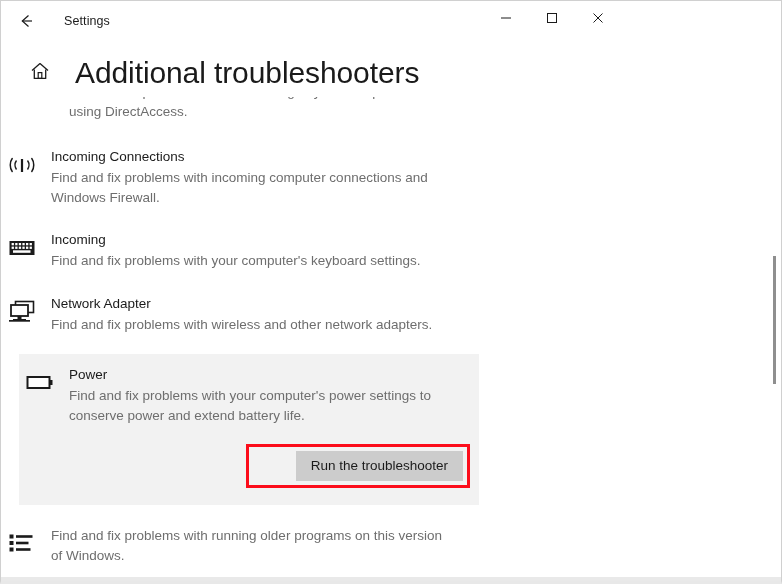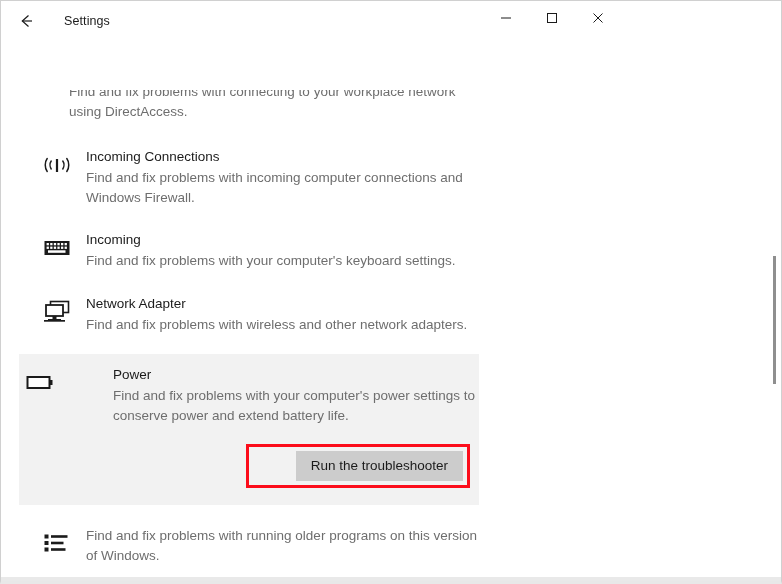--- a/index.html
+++ b/index.html
@@ -111,21 +111,21 @@
   }
   .list {
     position: absolute;
     top: 0;
     left: 0;
     width: 760px;
   }
   .ts-item {
     position: relative;
     display: flex;
-    padding: 0 0 0 42px;
+    padding: 0 0 0 7px;
     box-sizing: border-box;
   }
   .ts-item.highlight {
     background: #f2f2f2;
     width: 460px;
     margin-left: 18px;
     padding-left: 7px;
   }
   .ts-icon {
     width: 34px;
@@ -258,20 +258,32 @@
         <span>
           <svg width="12" height="12" viewBox="0 0 12 12">
             <line x1="1.5" y1="1.5" x2="10.5" y2="10.5" stroke="#1b1b1b" stroke-width="1"></line>
             <line x1="10.5" y1="1.5" x2="1.5" y2="10.5" stroke="#1b1b1b" stroke-width="1"></line>
           </svg>
         </span>
       </button>
     </div>
   </div>
 
+  <div class="page-header">
+    <div class="home-icon">
+      <span>
+        <svg width="22" height="22" viewBox="0 0 22 22">
+          <path d="M3 10.4 L11 3.6 L19 10.4" fill="none" stroke="#1b1b1b" stroke-width="1.3" stroke-linejoin="round"></path>
+          <path d="M5.3 9.6 V18.4 H16.7 V9.6" fill="none" stroke="#1b1b1b" stroke-width="1.3" stroke-linejoin="round"></path>
+          <rect x="9.2" y="12.6" width="3.6" height="5.8" fill="none" stroke="#1b1b1b" stroke-width="1.2"></rect>
+        </svg>
+      </span>
+    </div>
+    <div class="page-title">Additional troubleshooters</div>
+  </div>
 
   <div class="content">
     <div class="list">
 
       <div style="height:50px"></div>
 
       <div class="clip-top">
         <p class="ts-desc">Find and fix problems with connecting to your workplace network using DirectAccess.</p>
       </div>
 
@@ -337,21 +349,21 @@
         <div class="ts-text">
           <p class="ts-name">Network Adapter</p>
           <p class="ts-desc">Find and fix problems with wireless and other network adapters.</p>
         </div>
       </div>
 
       <div class="ts-spacer-sm"></div>
 
       <div class="ts-item highlight">
         <div style="display:flex; width:100%; flex-direction:column;">
-          <div style="display:flex; padding-top:11px;gap:44px;">
+          <div style="display:flex; padding-top:11px;">
             <div class="ts-icon">
               <svg width="30" height="28" viewBox="0 0 30 28">
                 <rect x="1.5" y="8" width="22" height="11" fill="#ffffff" stroke="#1b1b1b" stroke-width="2"></rect>
                 <rect x="23.5" y="11" width="3" height="5" fill="#1b1b1b"></rect>
               </svg>
             </div>
             <div class="ts-text">
               <p class="ts-name">Power</p>
               <p class="ts-desc">Find and fix problems with your computer's power settings to conserve power and extend battery life.</p>
             </div>

